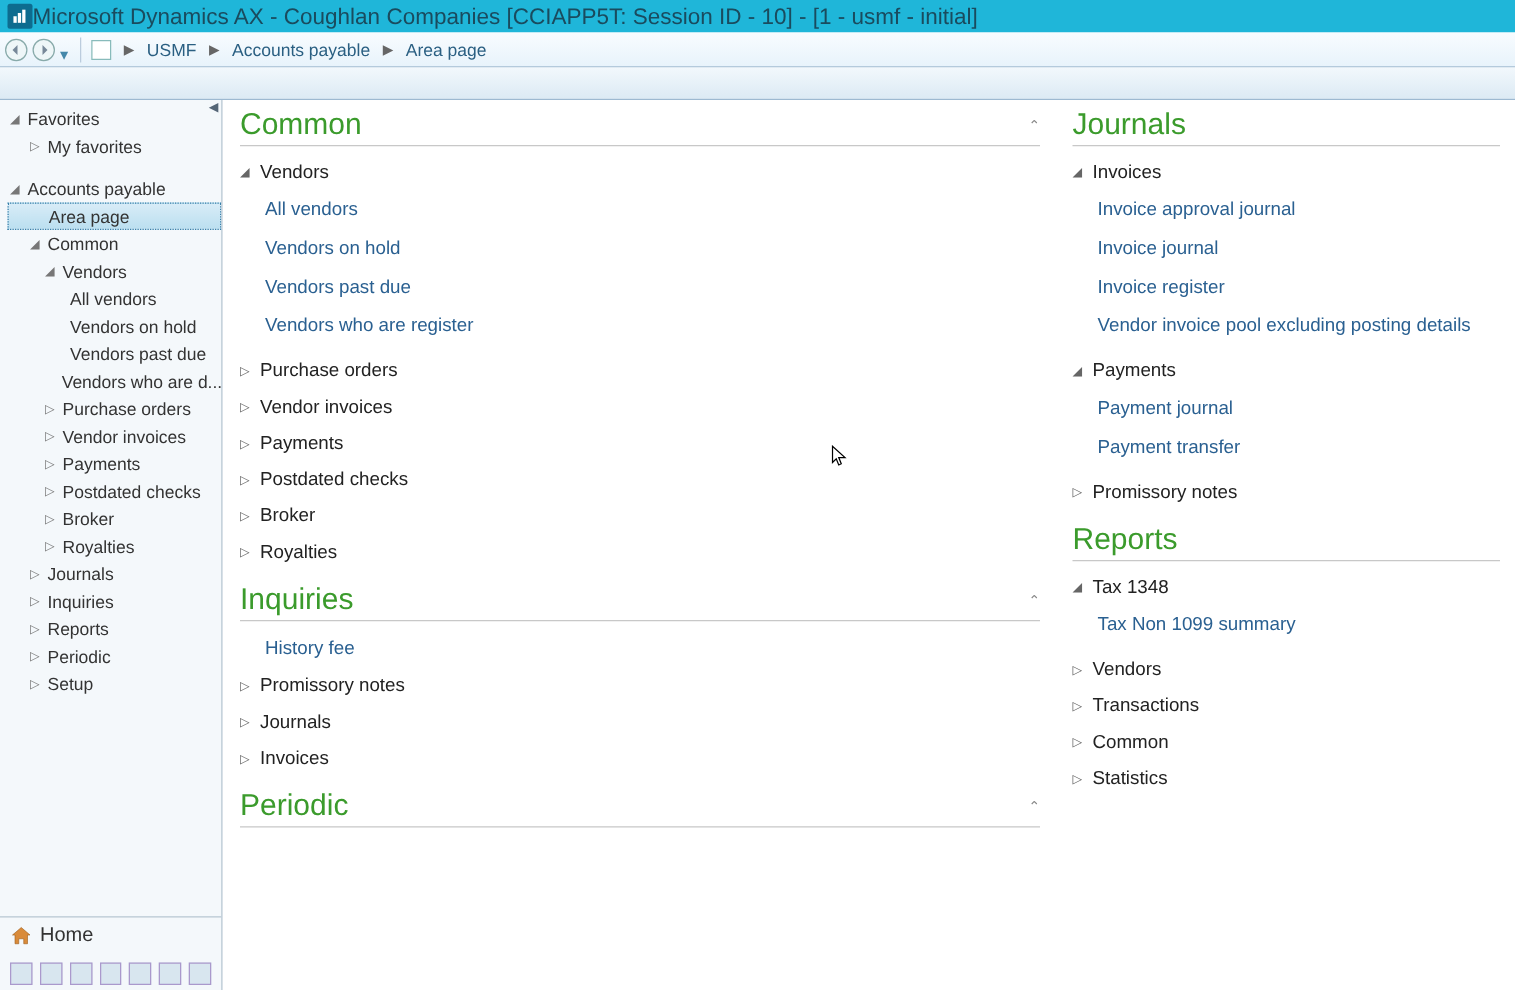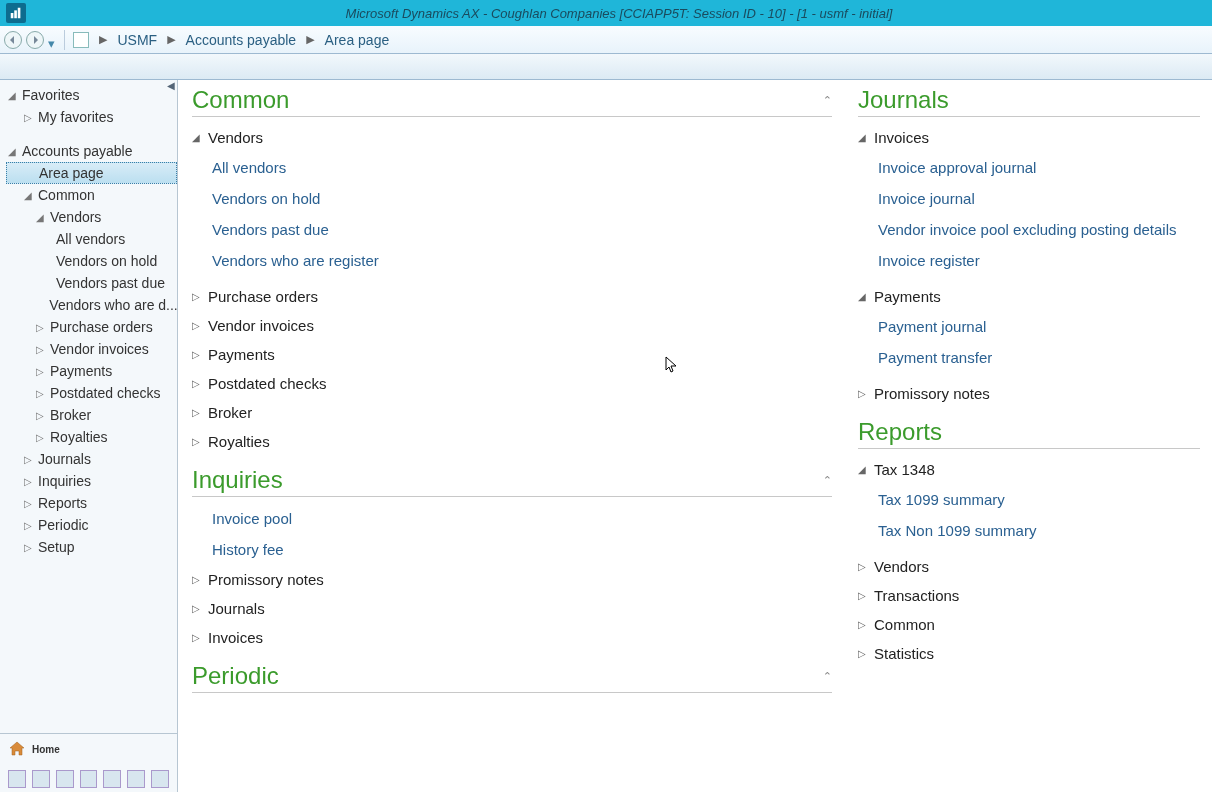--- a/index.html
+++ b/index.html
@@ -2,21 +2,21 @@
 <html><head>
 <meta charset="utf-8">
 <style>
 * { box-sizing: border-box; margin: 0; padding: 0; }
 body { font-family: "Segoe UI", Tahoma, sans-serif; font-size: 13px; color: #333; background: #fff; width: 1212px; height: 792px; overflow: hidden; position: relative; }
 
 
 .titlebar { height: 26px; background: #1fb6d9; display: flex; align-items: center; padding-left: 6px; }
 .titlebar-icon { width: 20px; height: 20px; background: #0d6c8f; border-radius: 2px; display: flex; align-items: center; justify-content: center; }
 .titlebar-icon svg { width: 14px; height: 14px; fill: #fff; }
-.titlebar-text { flex: 1; text-align: center; color: #1a4b5e; font-size: 13px; font-style: italic; }
+.titlebar-text { flex: 1; text-align: left; color: #1a4b5e; font-size: 18px; }
 
 
 .navrow { height: 28px; background: linear-gradient(#f8fcff, #e8f3fb); border-bottom: 1px solid #9db9d1; display: flex; align-items: center; padding: 0 4px; gap: 4px; }
 .navcircle { width: 18px; height: 18px; border: 1px solid #8aa; border-radius: 50%; background: #eef6f8; display:flex; align-items:center; justify-content:center; }
 .navcircle svg { width:10px; height:10px; fill:#789; }
 .nav-divider { width:1px; height:20px; background:#bcd; margin:0 4px; }
 .nav-dropdown-tiny { width:8px; height:8px; }
 .nav-square { width:16px; height:16px; border:1px solid #8bb; background:#fff; }
 .bc-arrow { color:#666; margin:0 6px; font-size:11px; }
 .bc-text { color:#2a5f82; font-size:14px; }
@@ -35,21 +35,21 @@
 .tree { flex:1; overflow:hidden; padding:4px 0 0 6px; font-size:14px; color:#333; }
 .tree-node { display:flex; align-items:center; padding:3px 2px; white-space:nowrap; overflow:hidden; text-overflow:ellipsis; cursor:default; }
 .tree-toggle { width:10px; display:inline-block; color:#777; font-size:10px; margin-right:4px; }
 .tree-toggle.empty { visibility:hidden; }
 .tree-selected { background:linear-gradient(#d8ecf7,#bbdff0); border:1px dotted #3a7fa8; padding:2px 1px; }
 .indent-1 { padding-left:18px; }
 .indent-2 { padding-left:30px; }
 .indent-3 { padding-left:36px; }
 
 .sidebar-footer { border-top:1px solid #b7c6d2; padding:6px 8px 4px 8px; }
-.sidebar-footer-home { display:flex; align-items:center; gap:6px; font-weight:bold; font-size:10px; margin-bottom:10px; }
+.sidebar-footer-home { display:flex; align-items:center; gap:6px; font-weight:normal; font-size:16px; margin-bottom:10px; }
 .home-icon { width:18px; height:18px; display:inline-flex; align-items:center; justify-content:center; }
 .home-icon svg { width:16px; height:16px; }
 .footer-icons { display:flex; gap:6px; padding-top:2px; }
 .footer-icons .mini { width:18px; height:18px; background:#d8e6ef; border:1px solid #a9c; }
 
 
 .content { flex:1; display:flex; overflow:hidden; }
 .col { padding:6px 12px 0 14px; }
 .col-left { flex:1; border-right: none; }
 .col-right { width: 368px; }
@@ -263,21 +263,20 @@
       <div class="group-header">
           <span class="group-toggle">▷</span>
           <span>Royalties</span>
         </div>
 
       <div style="height:10px"></div>
       <div class="section-title">
         <span>Inquiries</span>
         <span class="section-collapse">⌃</span>
       </div>
-      <a class="link-item">Invoice pool</a>
       <a class="link-item">History fee</a>
       <div class="group-header">
           <span class="group-toggle">▷</span>
           <span>Promissory notes</span>
         </div>
       <div class="group-header">
           <span class="group-toggle">▷</span>
           <span>Journals</span>
         </div>
       <div class="group-header">
@@ -297,22 +296,22 @@
       <div class="section-title">
         <span>Journals</span>
       </div>
       <div class="group">
         <div class="group-header">
             <span class="group-toggle">◢</span>
             <span>Invoices</span>
           </div>
         <a class="link-item">Invoice approval journal</a>
         <a class="link-item">Invoice journal</a>
+        <a class="link-item">Invoice register</a>
         <a class="link-item">Vendor invoice pool excluding posting details</a>
-        <a class="link-item">Invoice register</a>
       </div>
       <div class="group">
         <div class="group-header">
             <span class="group-toggle">◢</span>
             <span>Payments</span>
           </div>
         <a class="link-item">Payment journal</a>
         <a class="link-item">Payment transfer</a>
       </div>
       <div class="group-header">
@@ -322,21 +321,20 @@
 
       <div style="height:10px"></div>
       <div class="section-title">
         <span>Reports</span>
       </div>
       <div class="group">
         <div class="group-header">
             <span class="group-toggle">◢</span>
             <span>Tax 1348</span>
           </div>
-        <a class="link-item">Tax 1099 summary</a>
         <a class="link-item">Tax Non 1099 summary</a>
       </div>
       <div class="group-header">
           <span class="group-toggle">▷</span>
           <span>Vendors</span>
         </div>
       <div class="group-header">
           <span class="group-toggle">▷</span>
           <span>Transactions</span>
         </div>

